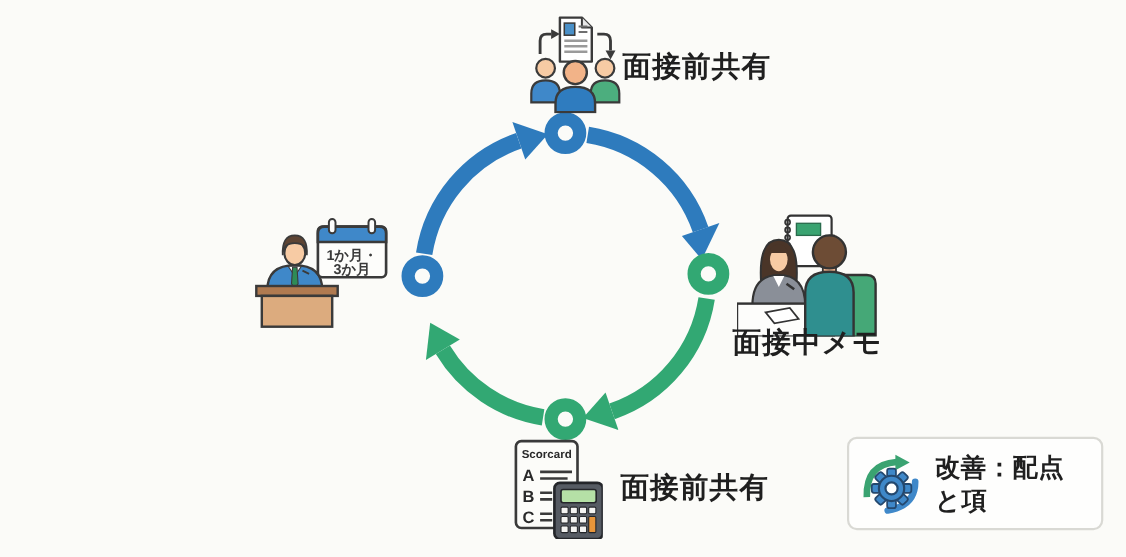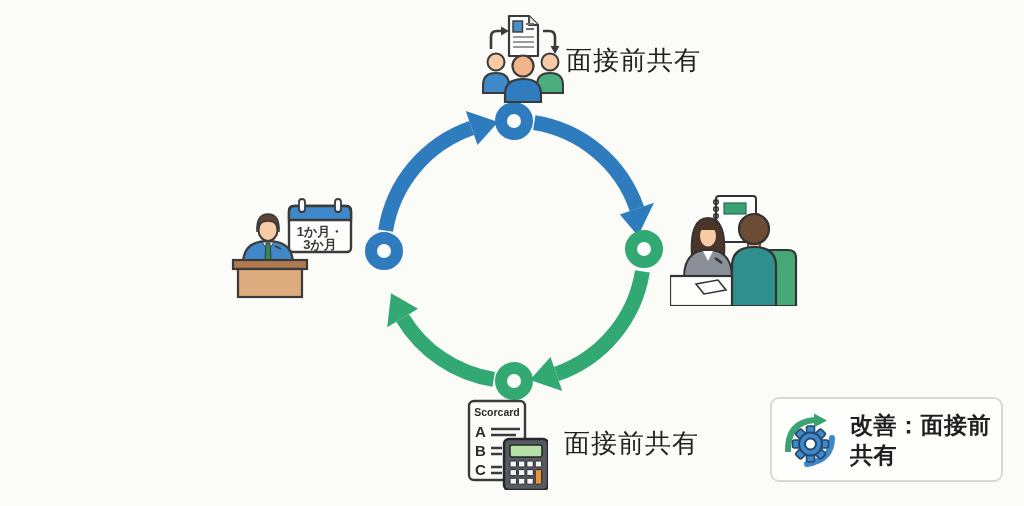--- a/index.html
+++ b/index.html
@@ -7,21 +7,21 @@
     width:1024px;height:506px;overflow:hidden;
     background:#fbfbf8;
     font-family:"Liberation Sans","DejaVu Sans",sans-serif;
     position:relative;
   }
   .stage{position:absolute;inset:0;width:1024px;height:506px;}
   .cycle-svg{position:absolute;left:0;top:0;}
   .icon-box{position:absolute;}
   .step-label{
     position:absolute;
-    font-weight:400;
+    font-weight:700;
     font-size:26px;
     letter-spacing:1px;
     color:#1f1f1f;
     white-space:nowrap;
   }
   .two-line{line-height:37px;}
   .legend{
     position:absolute;left:770px;top:397px;width:233px;height:85px;
     background:#fefefd;border:2px solid #d9d9d4;border-radius:9px;
     box-sizing:border-box;
@@ -117,20 +117,21 @@
       <rect x="0" y="84" width="88" height="30" fill="#fdfdfb" stroke="#333333" stroke-width="2.2"></rect>
       <polygon points="26,92 48,88 56,98 34,102" fill="#ffffff" stroke="#333333" stroke-width="1.6"></polygon>
 
       <path d="M96,58 H118 Q126,58 126,66 V114 H96 Z" fill="#45a877" stroke="#333333" stroke-width="2.2"></path>
 
       <rect x="78" y="48" width="12" height="10" fill="#f0b48d" stroke="#333333" stroke-width="1.6"></rect>
       <circle cx="84" cy="37" r="15" fill="#6d4c35" stroke="#333333" stroke-width="2.2"></circle>
       <path d="M62,114 V74 Q62,55 84,55 Q106,55 106,74 V114 Z" fill="#2f8f8f" stroke="#333333" stroke-width="2.2"></path>
     </svg>
   </div>
+  <div class="step-label" style="left:666px;top:294px">面接中メモ</div>
 
   <div class="icon-box" style="left:464px;top:398px">
     <svg width="84" height="92" viewBox="0 0 84 92">
 
       <rect x="5" y="3" width="56" height="79" rx="5" fill="#fcfcf9" stroke="#3a3a3a" stroke-width="2.4"></rect>
       <text x="33" y="18" text-anchor="middle" font-size="10.5" font-weight="bold" fill="#2a2a2a">Scorcard</text>
       <text x="11" y="39" font-size="15" font-weight="bold" fill="#2a2a2a">A</text>
       <text x="11" y="58" font-size="15" font-weight="bold" fill="#2a2a2a">B</text>
       <text x="11" y="77" font-size="15" font-weight="bold" fill="#2a2a2a">C</text>
       <path d="M27,31 H56 M27,37 H52" stroke="#3a3a3a" stroke-width="2.4"></path>
@@ -195,17 +196,17 @@
           <rect x="24.5" y="16" width="8" height="8" rx="2" transform="rotate(180 28.5 34)"></rect>
           <rect x="24.5" y="16" width="8" height="8" rx="2" transform="rotate(225 28.5 34)"></rect>
           <rect x="24.5" y="16" width="8" height="8" rx="2" transform="rotate(270 28.5 34)"></rect>
           <rect x="24.5" y="16" width="8" height="8" rx="2" transform="rotate(315 28.5 34)"></rect>
         </g>
         <circle cx="28.5" cy="34" r="11.5" fill="#3f88c9" stroke="#24486e" stroke-width="2"></circle>
         <circle cx="28.5" cy="34" r="5.5" fill="#ffffff" stroke="#24486e" stroke-width="2"></circle>
       </svg>
     </span>
     <div class="legend-text">
-      <div>改善：面接前共有</div>
+      <div>改善：配点と項</div>
     </div>
   </div>
 
 </div>
 
 </body></html>

